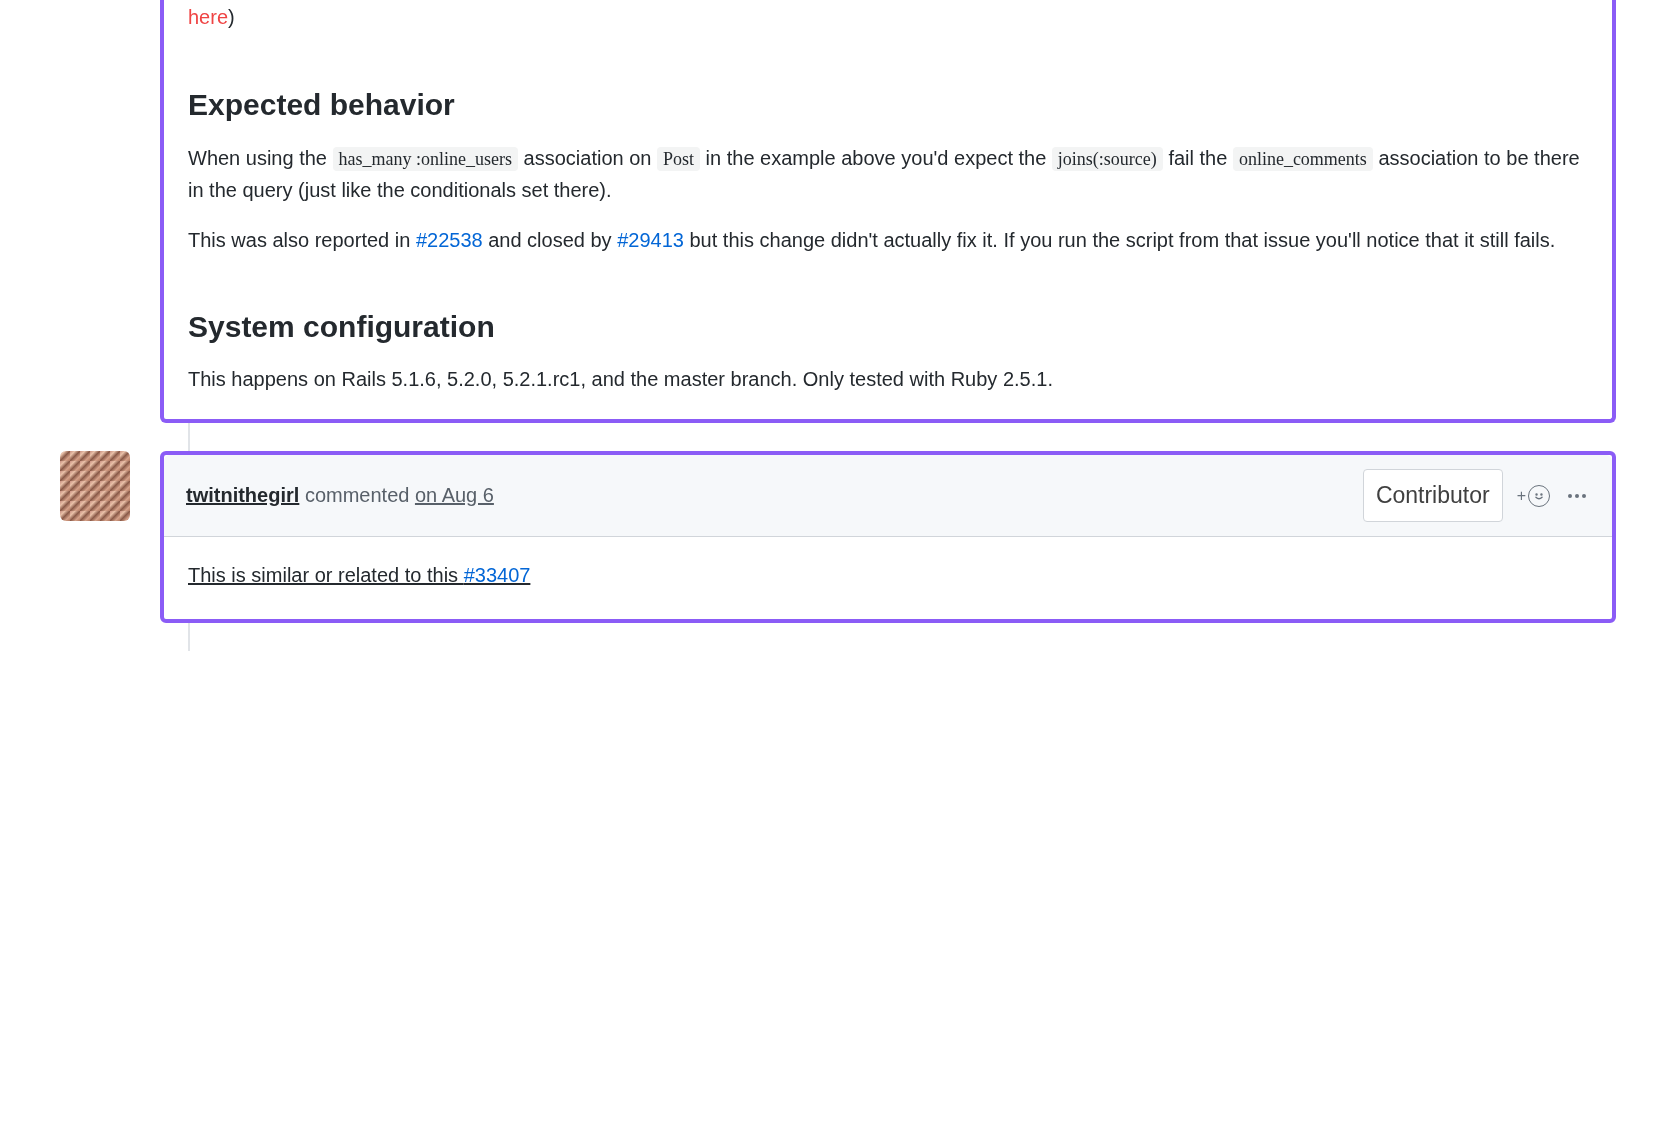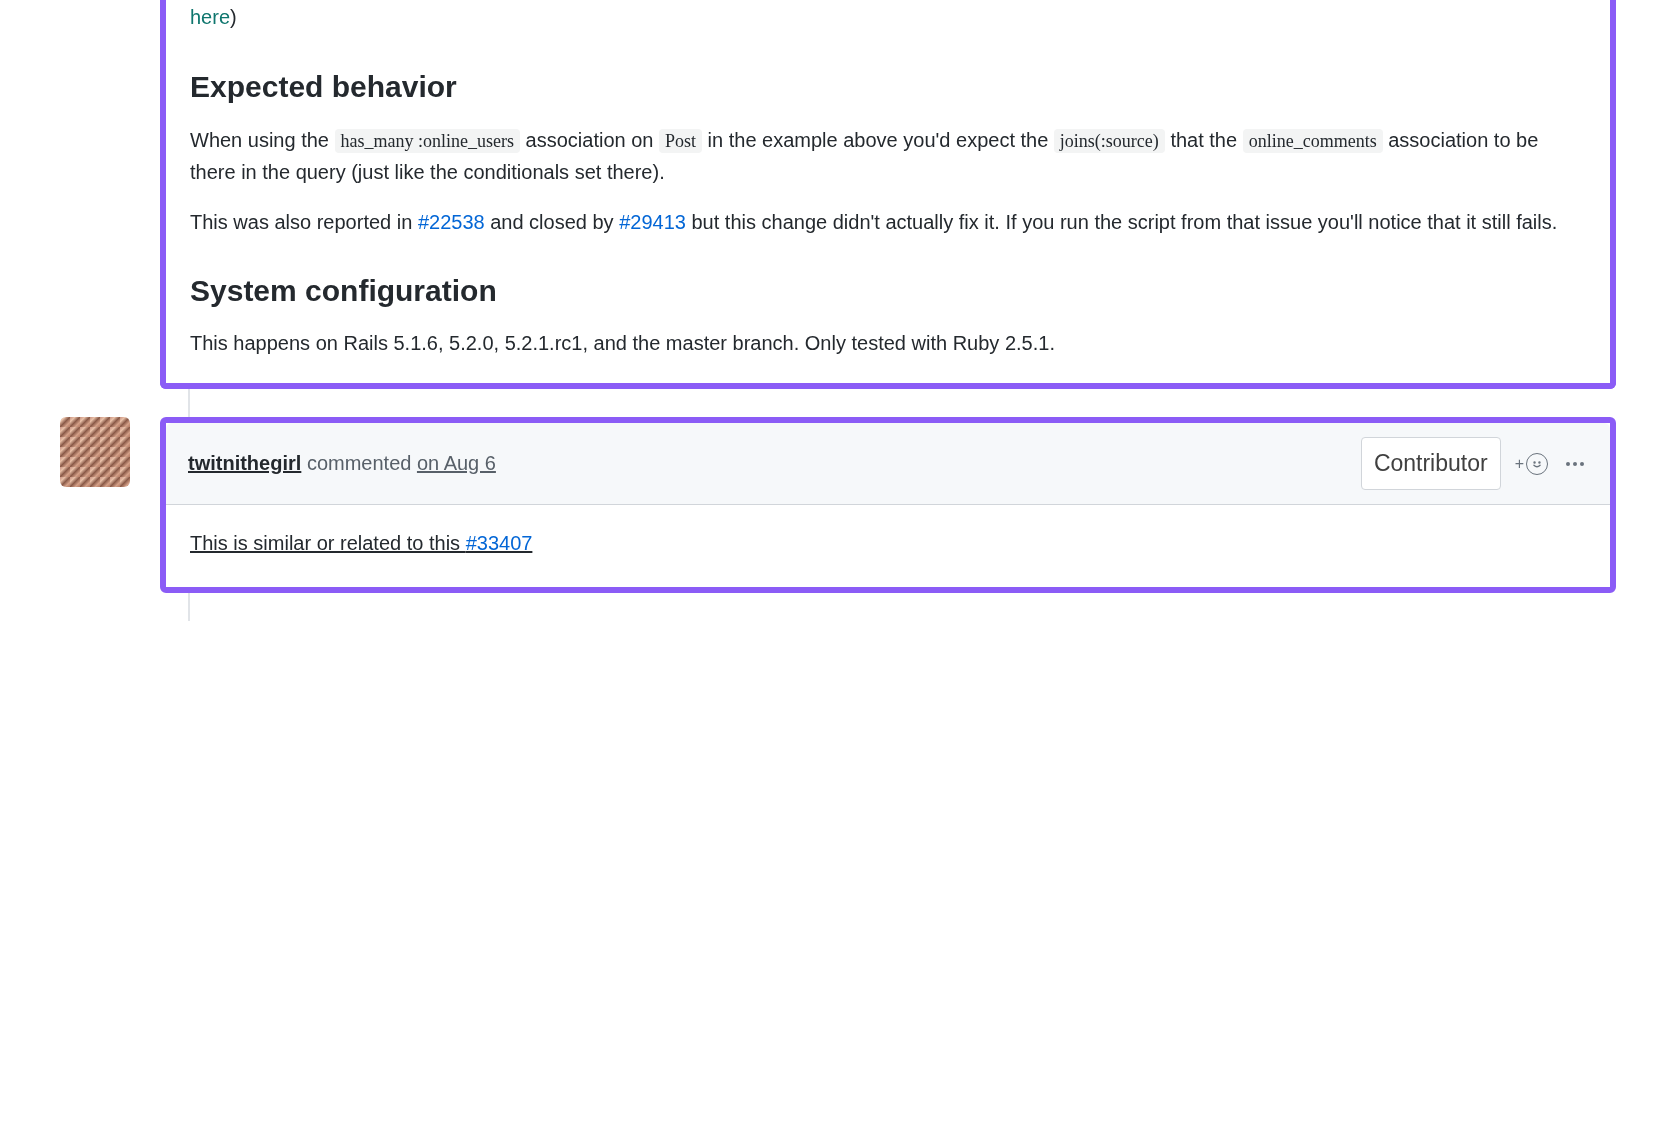--- a/index.html
+++ b/index.html
@@ -23,35 +23,35 @@
     left: 28px;
     top: 0;
     bottom: 0;
     width: 2px;
     background: #e1e4e8;
     z-index: 0;
   }
   .comment-box {
     position: relative;
     background: #ffffff;
-    border: 6px solid #8b5cf6;
+    border: 4px solid #8b5cf6;
     border-radius: 6px;
     z-index: 1;
   }
   .comment-body {
     padding: 0 24px 24px 24px;
     font-size: 20px;
     line-height: 1.6;
     color: #24292e;
   }
   .comment-body p { margin-top: 18px; }
   .comment-body h2 {
     font-size: 30px;
     font-weight: 600;
-    margin-top: 34px;
+    margin-top: 52px;
     margin-bottom: 10px;
     line-height: 1.25;
   }
   .comment-body a { color: #0366d6; text-decoration: none; }
   code.inline {
     background: rgba(27,31,35,0.05);
     border-radius: 4px;
     font-family: Liberation Serif, serif;
     font-size: 0.9em;
     padding: 2px 6px;
@@ -122,37 +122,37 @@
     font-size: 20px;
     line-height: 1.6;
     text-decoration: underline;
   }
   .reply-body a { color: #0366d6; text-decoration: none; }
   .truncated-top {
     padding: 0 24px;
     font-size: 20px;
     line-height: 1.7;
   }
-  .truncated-top a { color: #0f766e; text-decoration: none; }
+  .truncated-top a { color: #ef4444; text-decoration: none; }
 </style>
 </head>
 <body>
 
 <div class="page">
   <div class="timeline">
 
     <div class="comment-box" style="border-top:none; border-radius:0 0 6px 6px;">
       <div class="truncated-top">
         <a href="#">here</a><span>)</span>
       </div>
       <div class="comment-body">
 
         <h2>Expected behavior</h2>
         <p>
-          <span>When using the </span><code class="inline">has_many :online_users</code><span> association on </span><code class="inline">Post</code><span> in the example above you'd expect the </span><code class="inline">joins(:source)</code><span> that the </span><code class="inline">online_comments</code><span> association to be there in the query (just like the conditionals set there).</span>
+          <span>When using the </span><code class="inline">has_many :online_users</code><span> association on </span><code class="inline">Post</code><span> in the example above you'd expect the </span><code class="inline">joins(:source)</code><span> fail the </span><code class="inline">online_comments</code><span> association to be there in the query (just like the conditionals set there).</span>
         </p>
 
         <p>
           <span>This was also reported in </span><a href="#">#22538</a><span> and closed by </span><a href="#">#29413</a><span> but this change didn't actually fix it. If you run the script from that issue you'll notice that it still fails.</span>
         </p>
 
         <h2>System configuration</h2>
         <p>This happens on Rails 5.1.6, 5.2.0, 5.2.1.rc1, and the master branch. Only tested with Ruby 2.5.1.</p>
       </div>
     </div>

